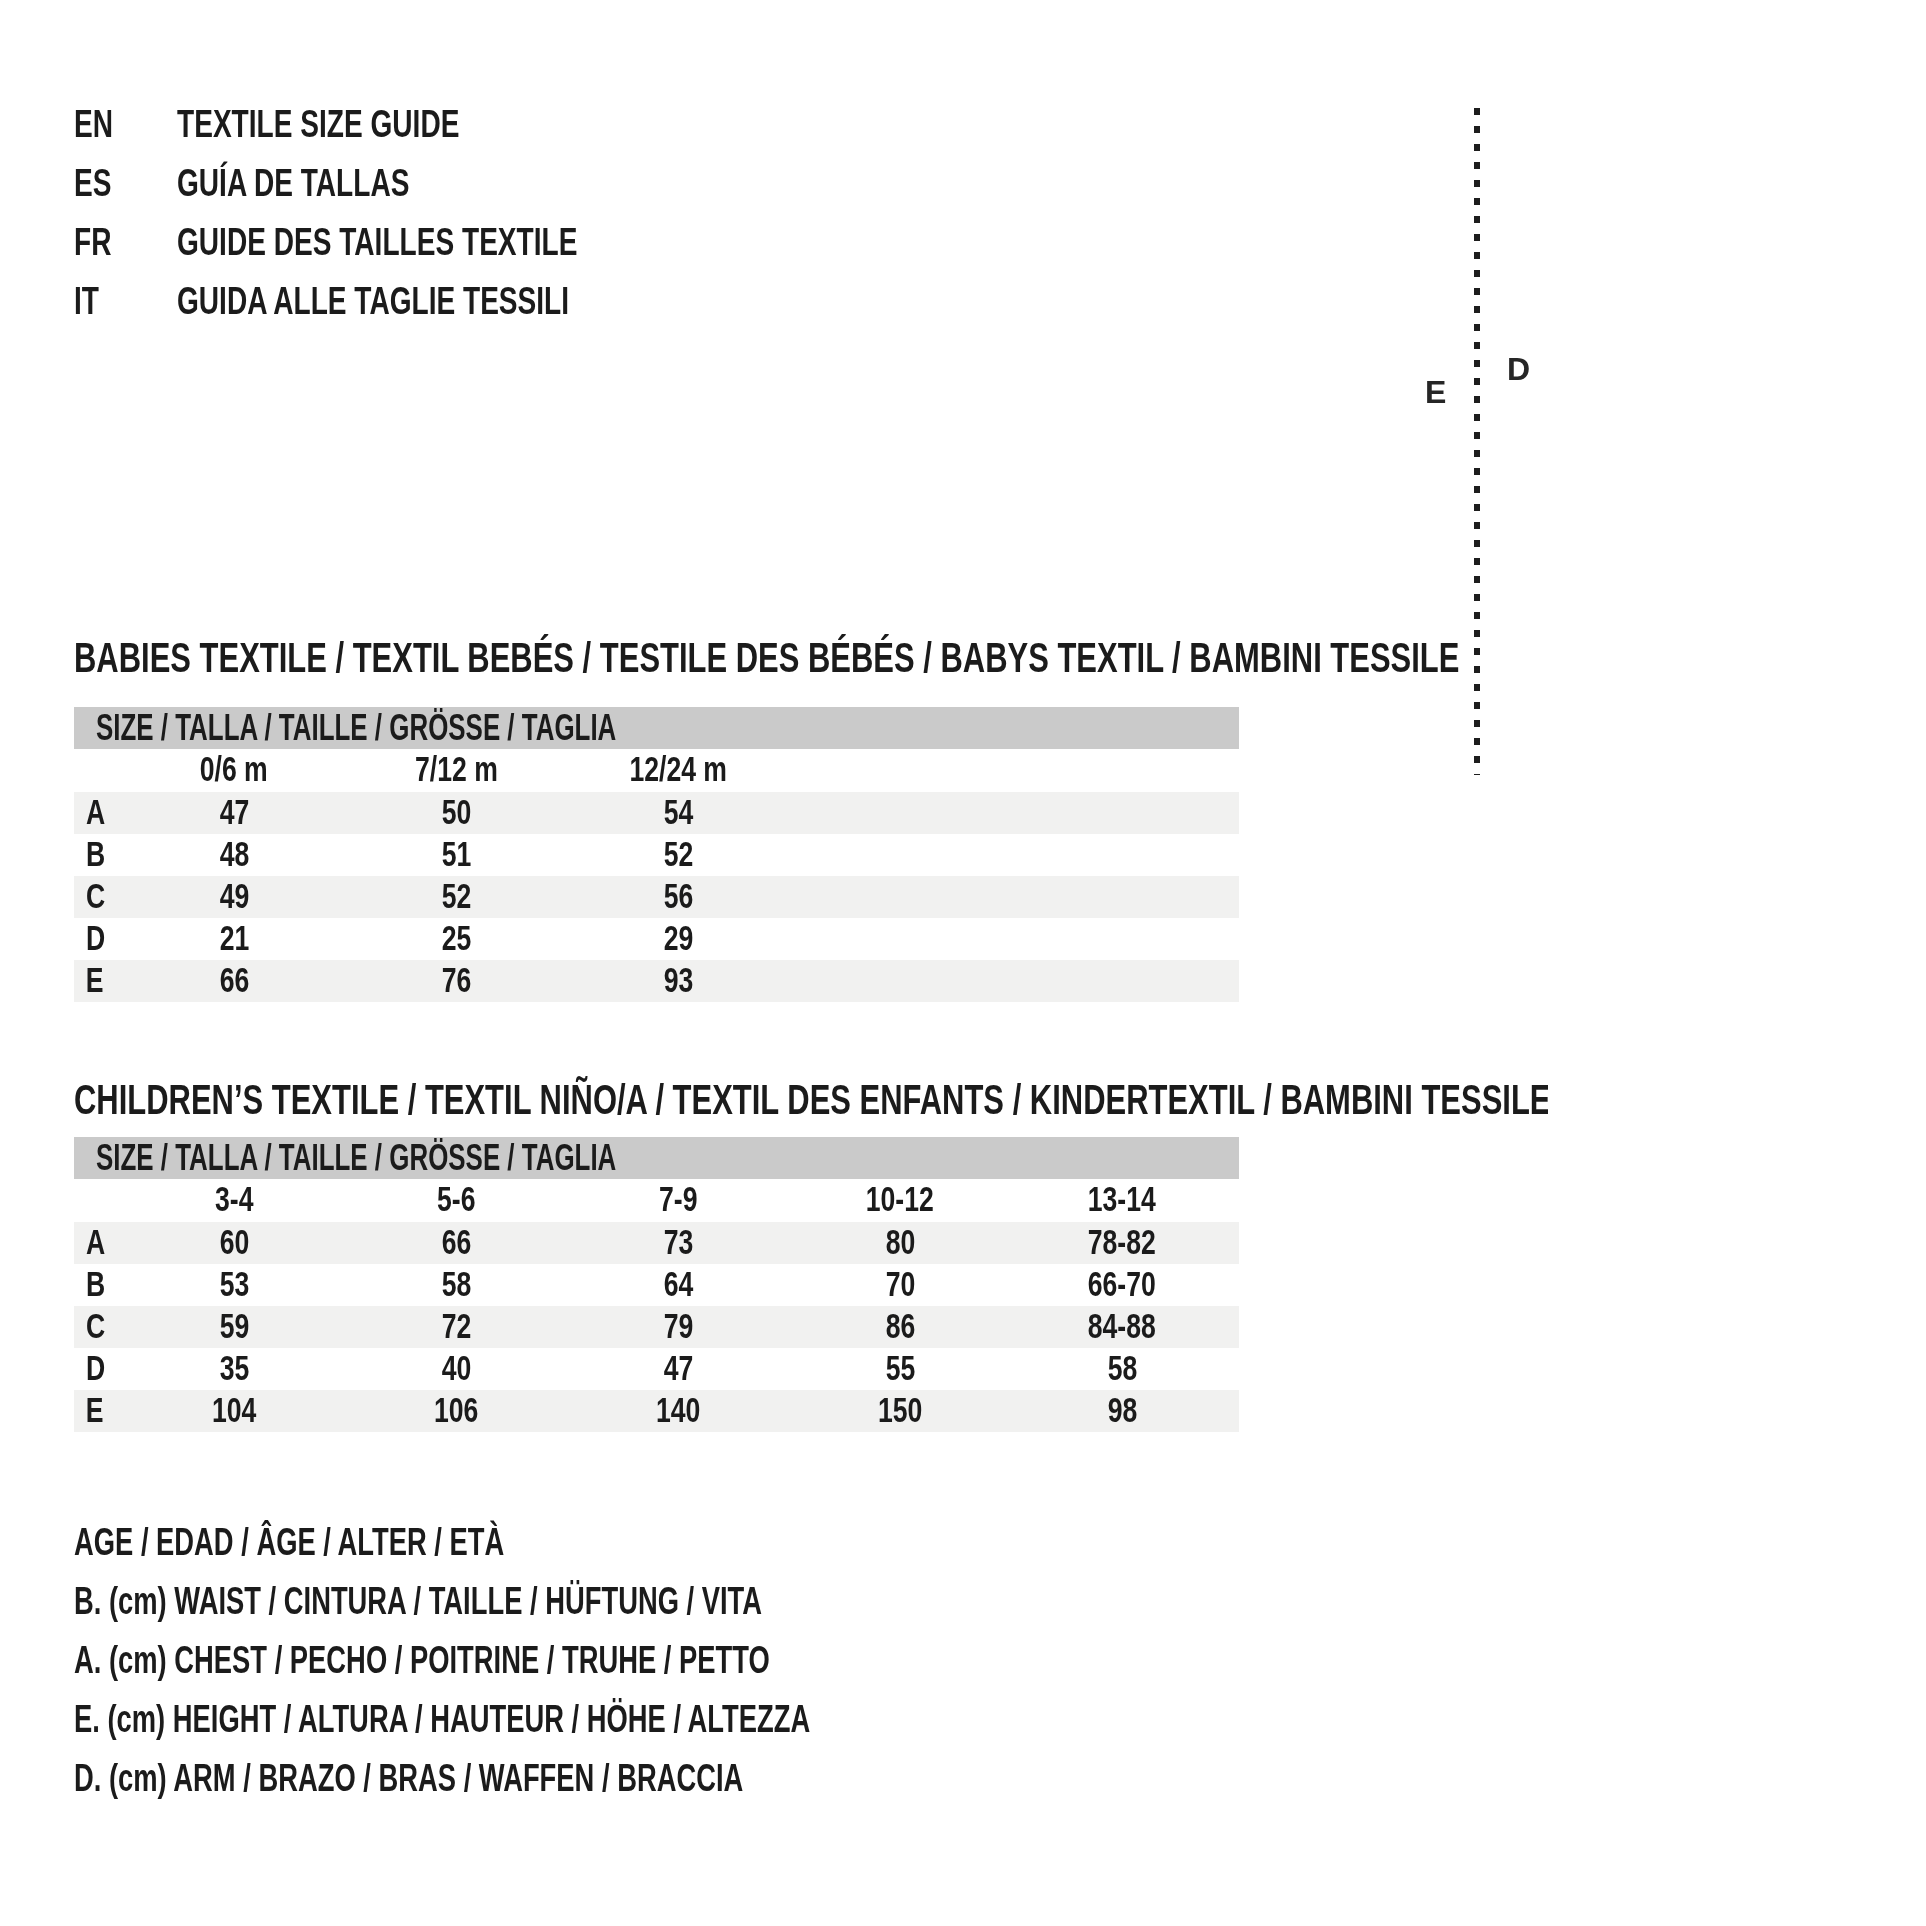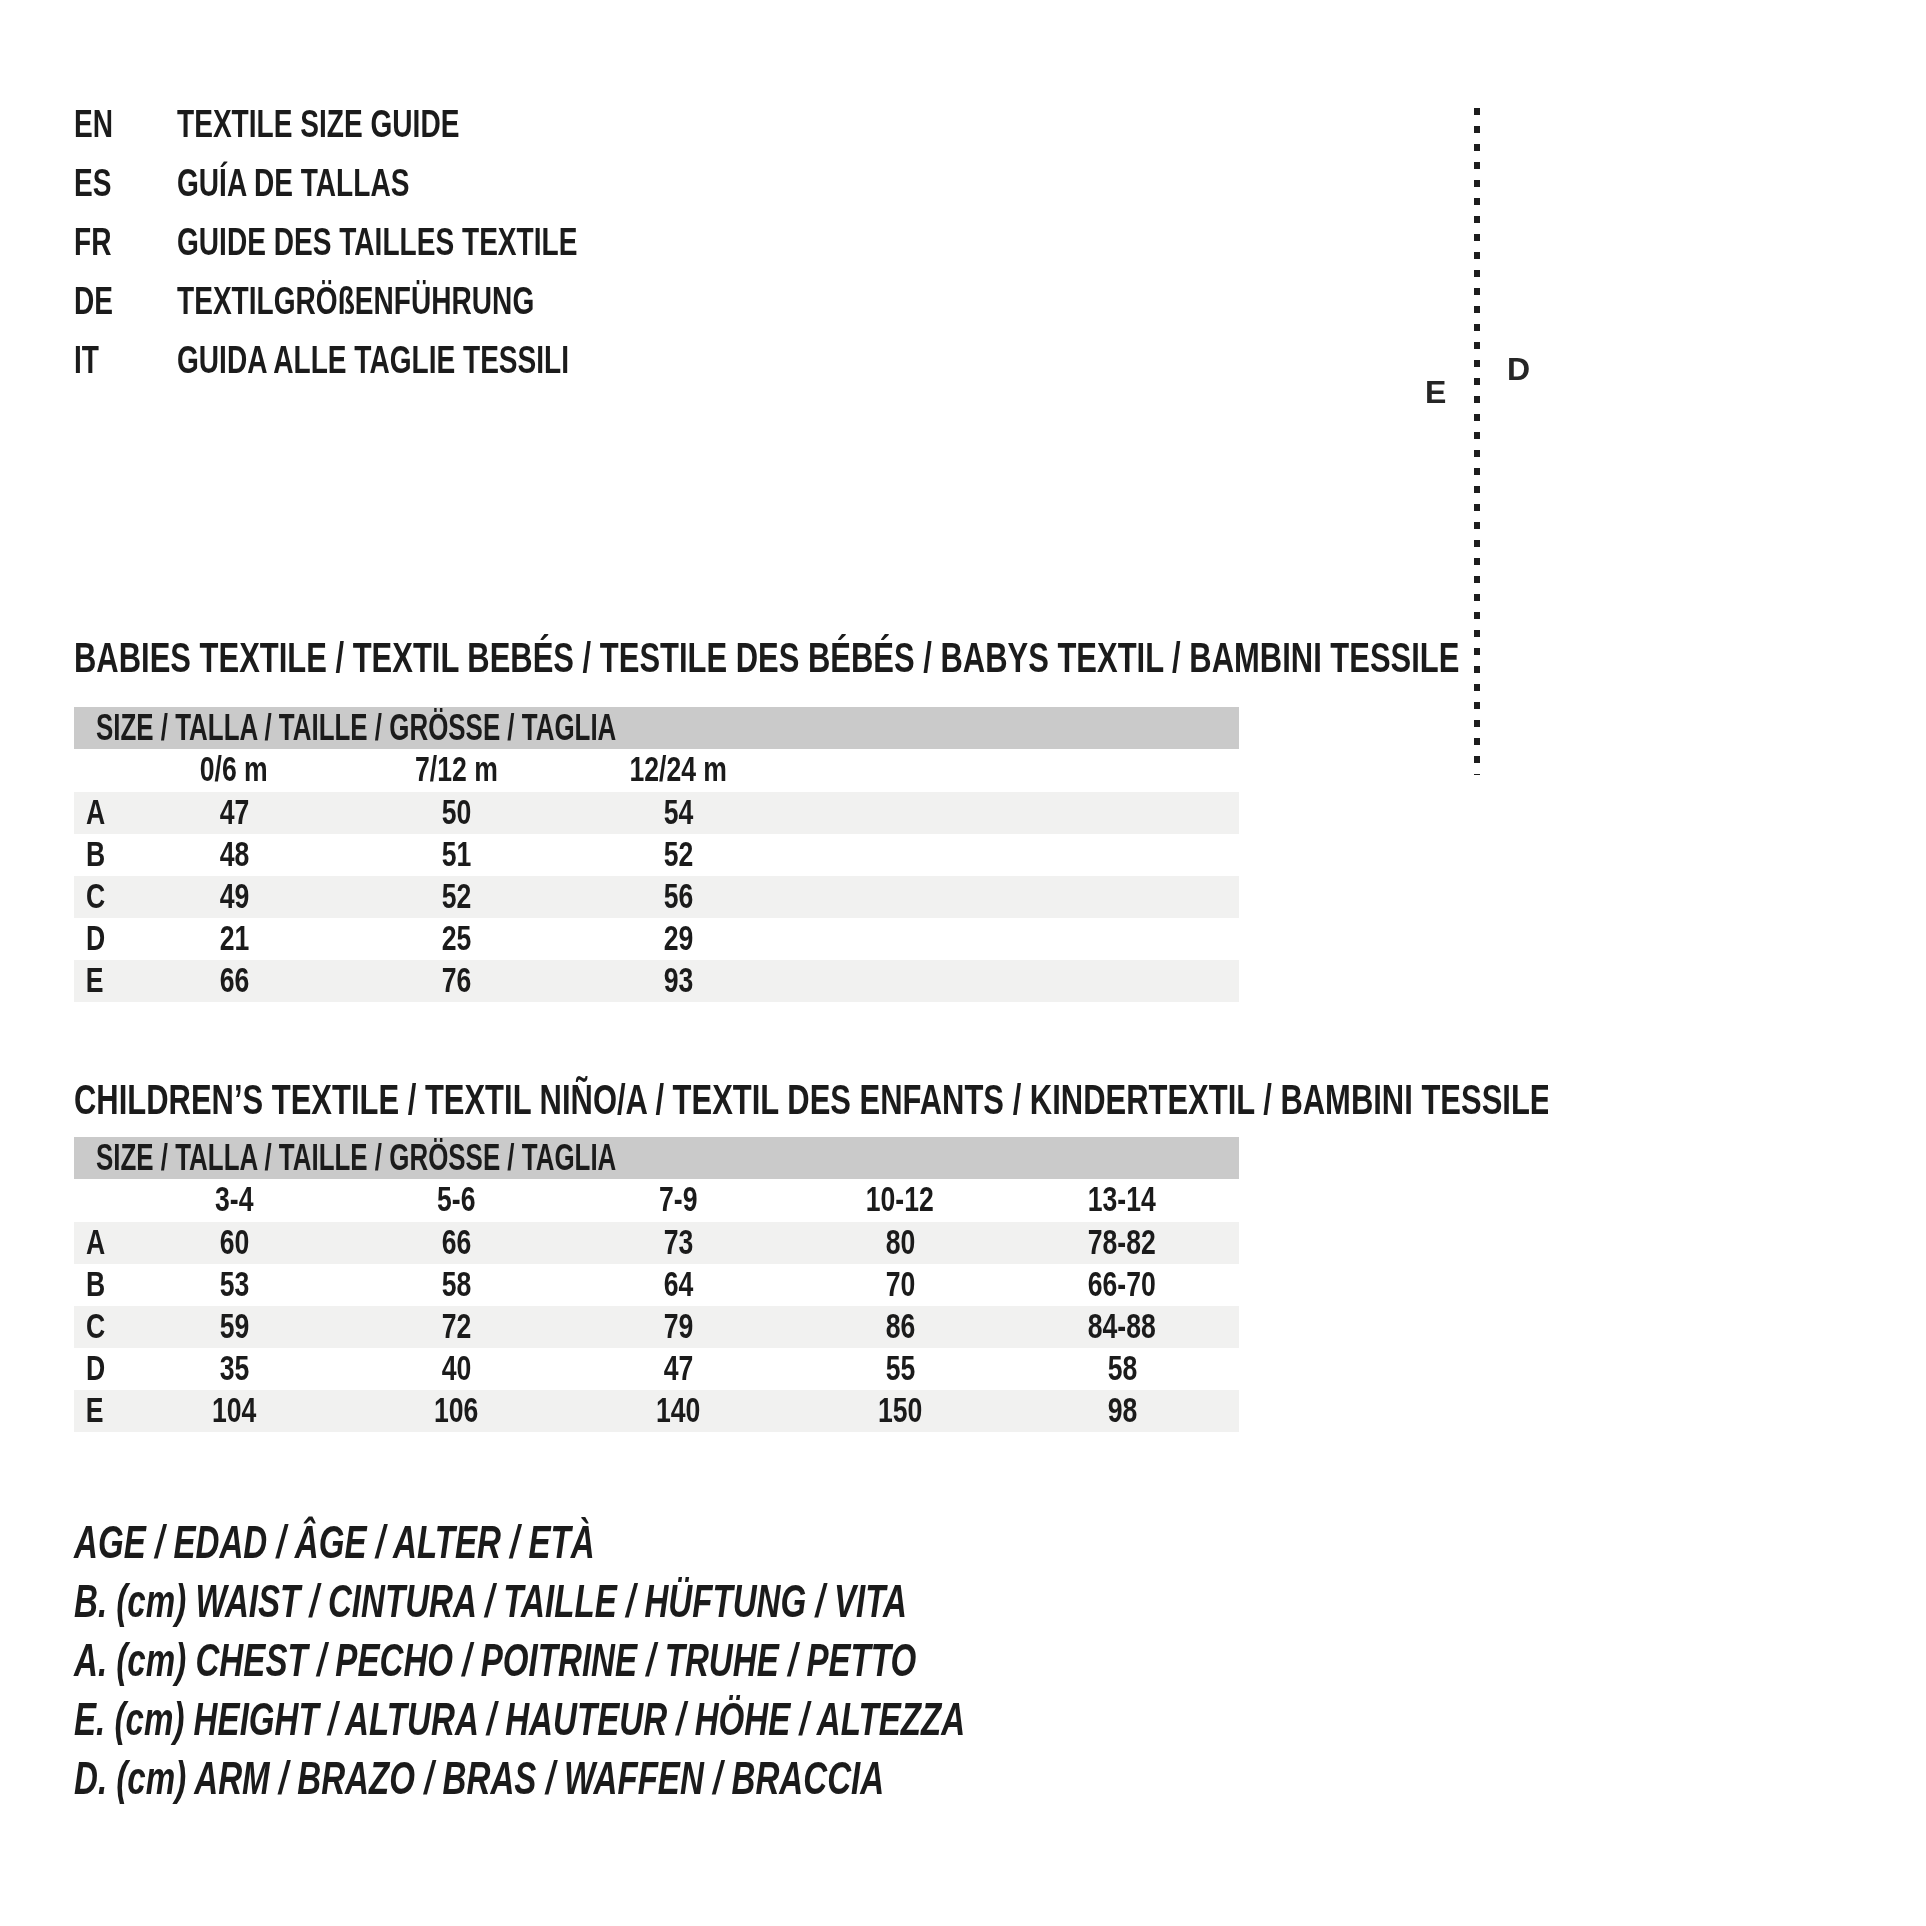--- a/index.html
+++ b/index.html
@@ -28,21 +28,21 @@
   .tbl{left:74px;width:1165px;}
   .size-bar{height:42px;background:#cacaca;display:flex;align-items:center;padding-left:22px;box-sizing:border-box;font-size:36px;font-weight:700;}
   .trow{display:flex;align-items:flex-start;height:42px;font-size:35px;font-weight:700;}
   .trow.hdr{height:43px;}
   .stripe{background:#f1f1f0;}
   .tlabel{width:49px;padding-left:8.6px;box-sizing:border-box;}
   .tcell{width:222px;text-align:center;}
 
   
   .legend-block{left:74px;top:1513px;}
-  .legend-row{height:59px;line-height:59px;font-size:46px;font-weight:700;font-style:italic;}
+  .legend-row{height:59px;line-height:59px;font-size:38px;font-weight:700;}
 
   
   .vdots{width:5.5px;background:repeating-linear-gradient(180deg,#1d1d1d 0 6.8px,transparent 6.8px 18px);}
   .hdash-y{height:6.2px;background:repeating-linear-gradient(90deg,#eecf2b 0 8.6px,transparent 8.6px 15.4px);z-index:3;}
   .hdash-k{height:6.2px;background:repeating-linear-gradient(90deg,#262626 0 8.6px,transparent 8.6px 17px);z-index:3;}
   .mlabel{font-size:32px;font-weight:700;color:#262626;line-height:39px;z-index:4;}
   svg.sil{z-index:1;}
 </style>
 </head>
 <body>
@@ -54,24 +54,20 @@
       <span class="lang-code"><span class="cx">EN</span></span>
       <span class="cx">TEXTILE SIZE GUIDE</span>
     </div>
     <div class="lang-row">
       <span class="lang-code"><span class="cx">ES</span></span>
       <span class="cx">GUÍA DE TALLAS</span>
     </div>
     <div class="lang-row">
       <span class="lang-code"><span class="cx">FR</span></span>
       <span class="cx">GUIDE DES TAILLES TEXTILE</span>
-    </div>
-    <div class="lang-row">
-      <span class="lang-code"><span class="cx">DE</span></span>
-      <span class="cx">TEXTILGRÖßENFÜHRUNG</span>
     </div>
     <div class="lang-row">
       <span class="lang-code"><span class="cx">IT</span></span>
       <span class="cx">GUIDA ALLE TAGLIE TESSILI</span>
     </div>
   </div>
 
   <svg class="abs sil" style="left:1559px;top:105px;" width="246" height="678" viewBox="0 0 400 1100">
     <g fill="#030303">
       <path d="M183 6 C136 10 112 52 108 120 C105 175 112 260 124 318 C134 365 154 402 184 406 C214 402 234 368 244 320 C254 272 260 200 258 140 C256 60 230 2 183 6 Z"></path>

